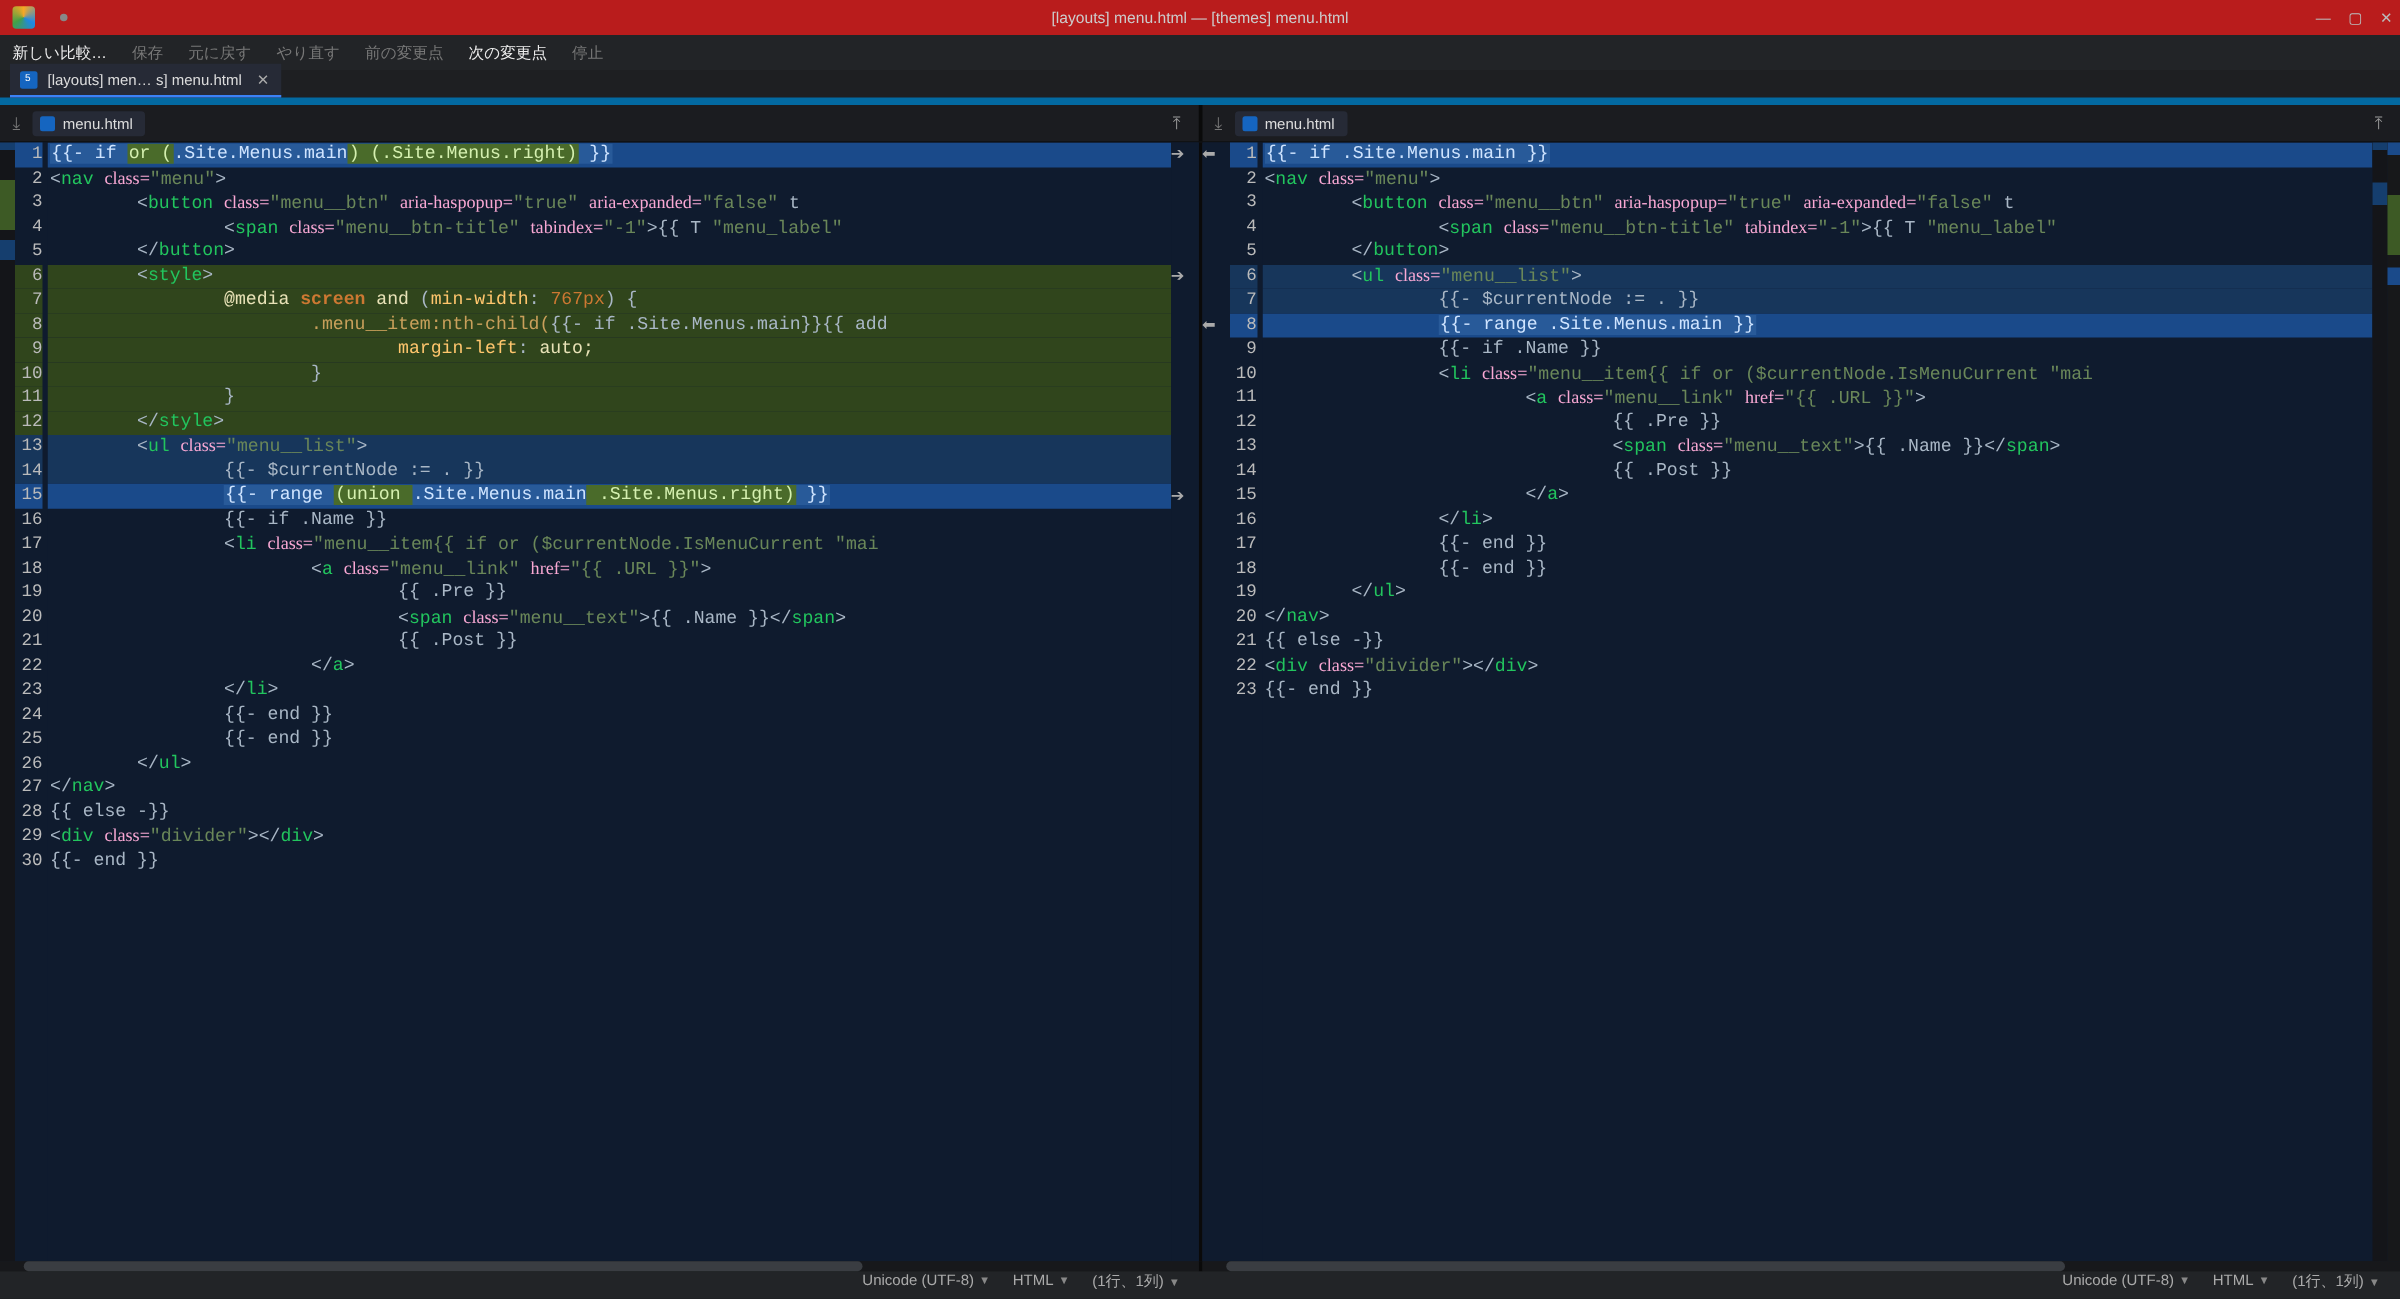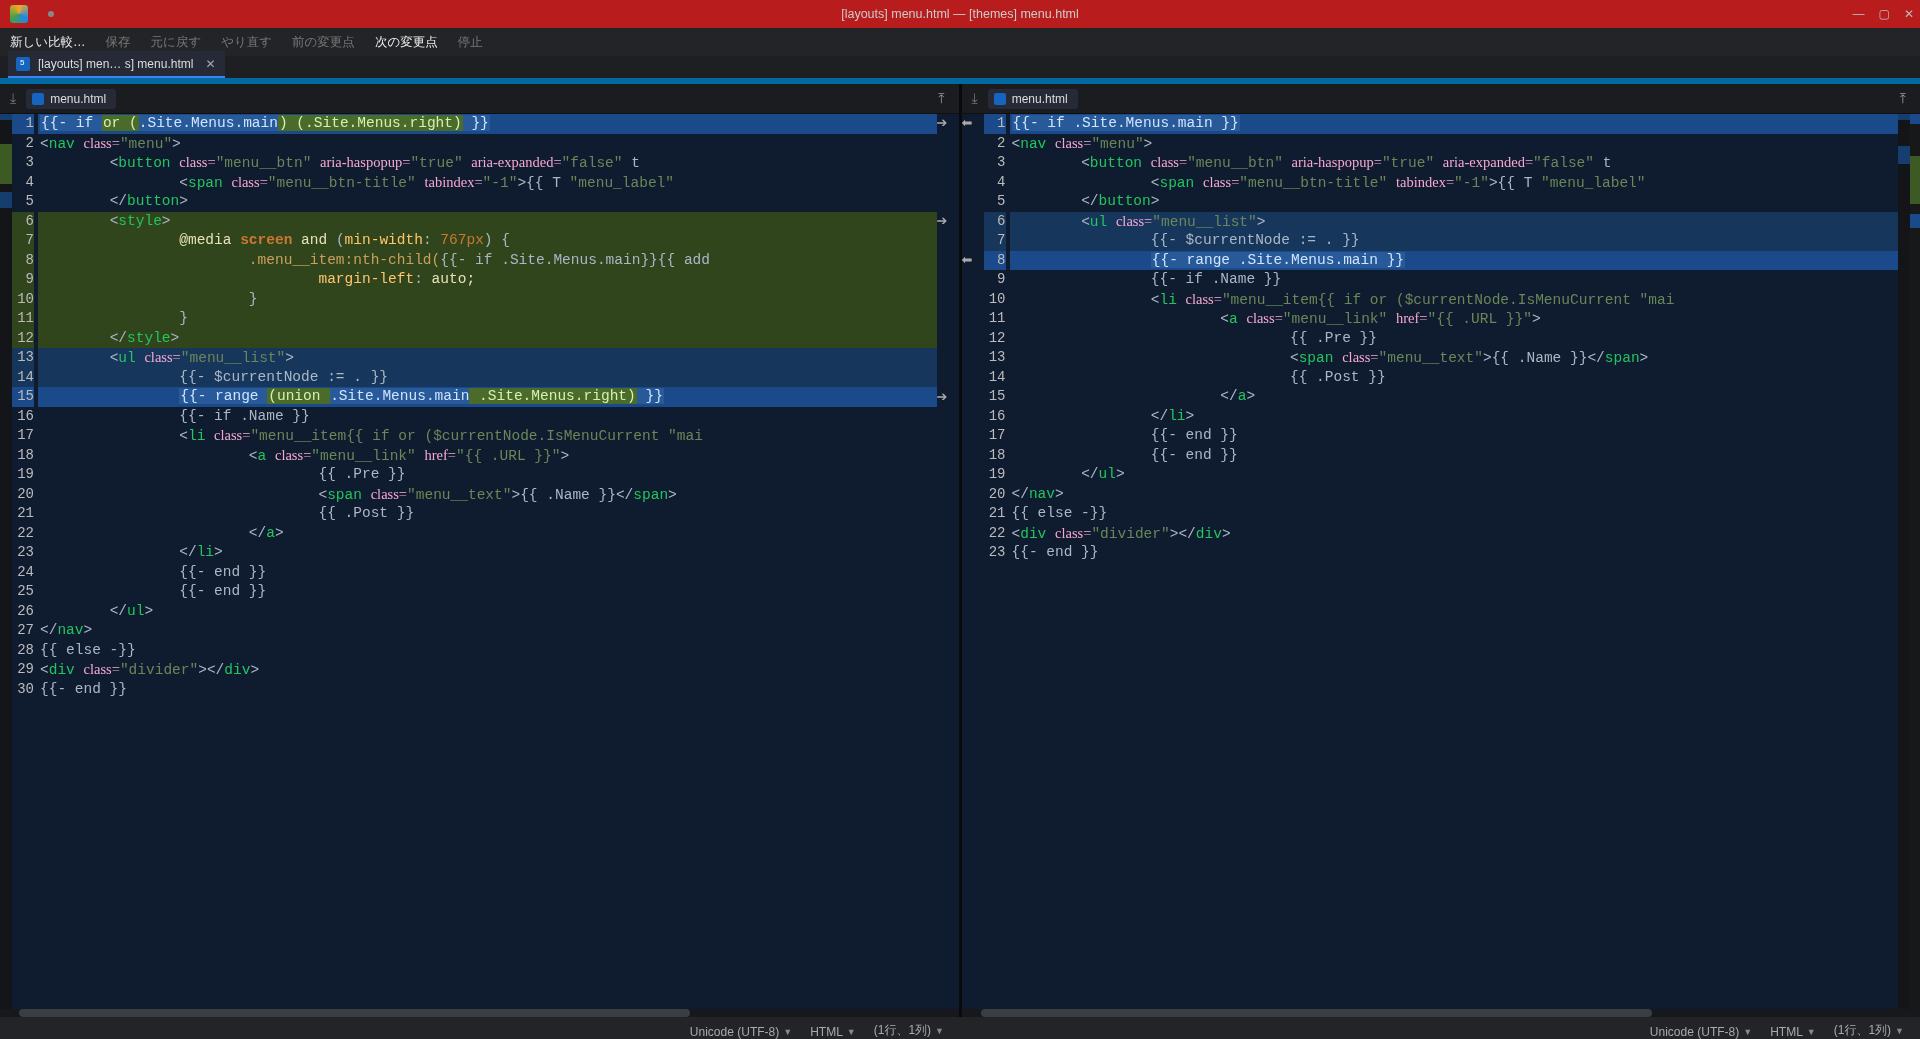--- a/index.html
+++ b/index.html
@@ -55,21 +55,21 @@
   .tok-txt { color: #e8e2b7; }
   .tok-pun { color: #a9b7c6; }
   .tok-media { color: #e8e2b7; }
   .tok-func { color: #ffc66d; }
 
   .hscroll-row { height: 8px; display: flex; background: #1b1c20; }
   .hscroll { flex: 1; background: #17181b; position: relative; }
   .hscroll .thumb { position: absolute; height: 8px; background: #3a3d42; left: 2%; width: 70%; border-radius: 4px; }
 
   .statusbar { height: 22px; background: #222427; display: flex; }
-  .status-half { flex: 1; display: flex; align-items: flex-end; justify-content: flex-end; gap: 18px; padding: 0 16px; color: #aaa; font-size: 12px; }
+  .status-half { flex: 1; display: flex; align-items: flex-start; justify-content: flex-end; gap: 18px; padding: 0 16px; color: #aaa; font-size: 12px; }
   .status-half .seg { display: flex; align-items: center; gap: 4px; }
   .status-half .caret { font-size: 9px; color: #888; }
 
   .right-edge { width: 10px; background: #17181a; flex-shrink: 0; position: relative; }
   .right-edge .re-mark { position: absolute; left: 0; width: 10px; height: 10px; }
 </style>
 </head>
 <body>
 
 <div class="titlebar">

